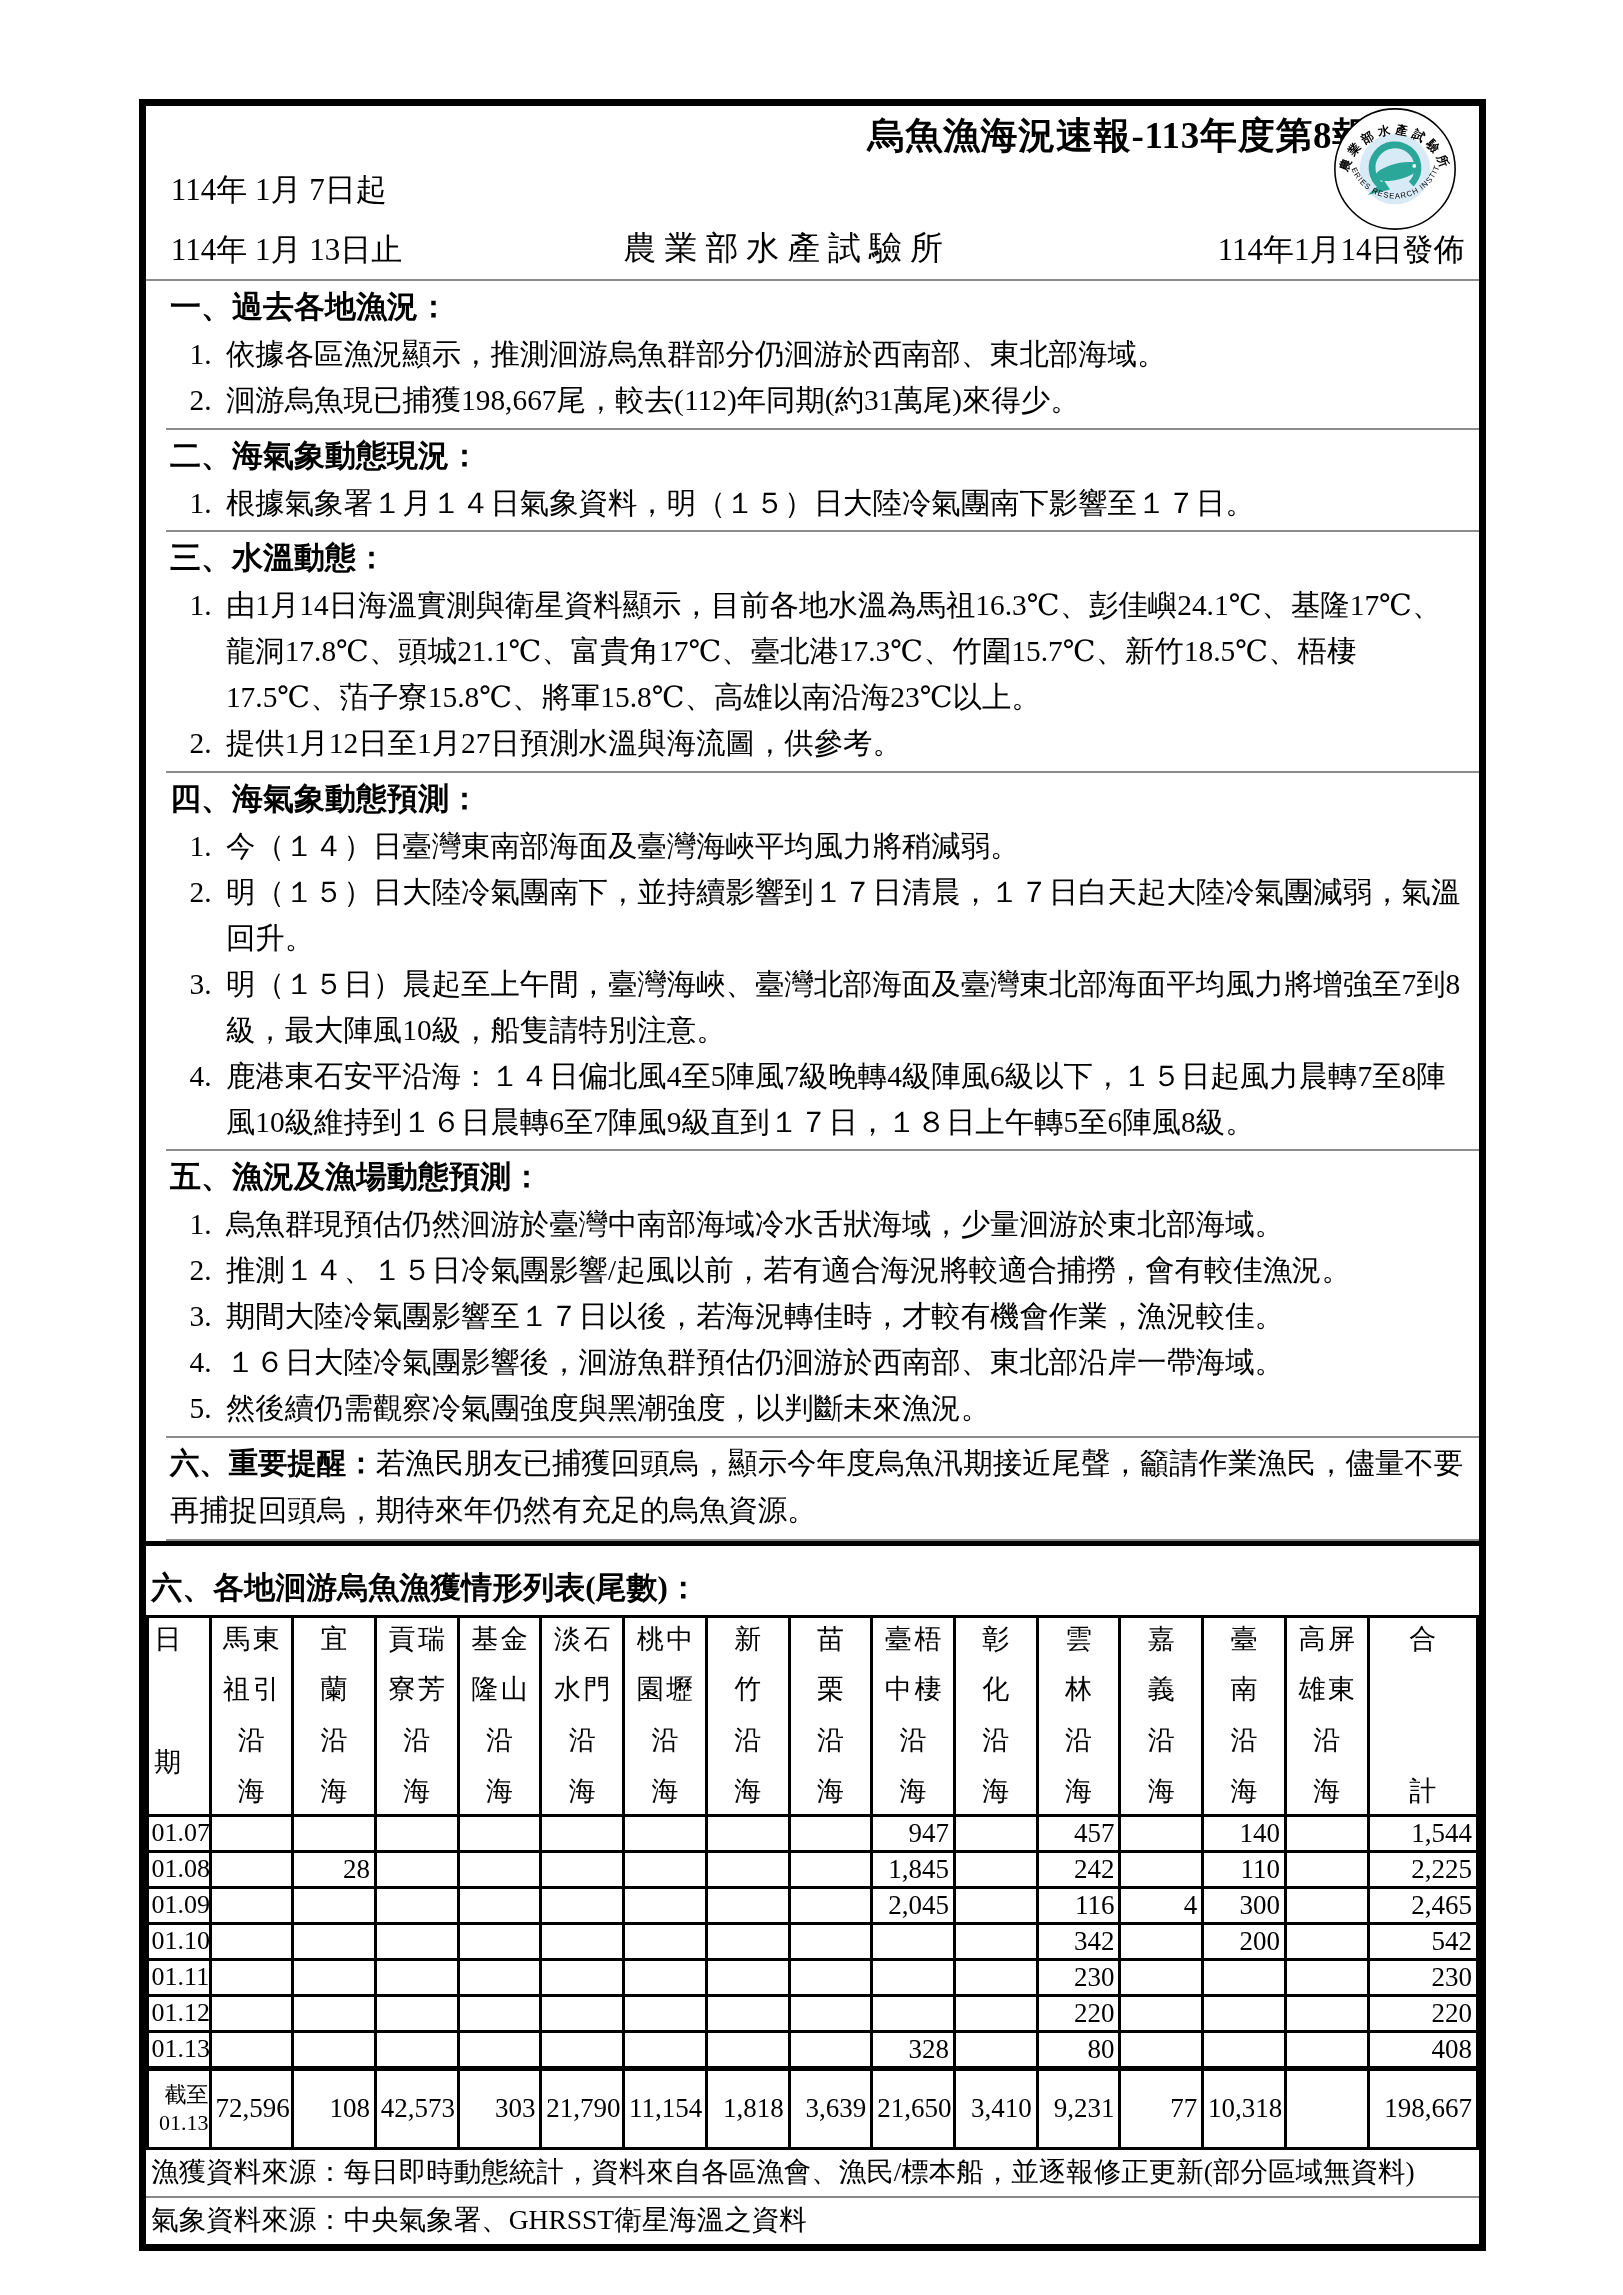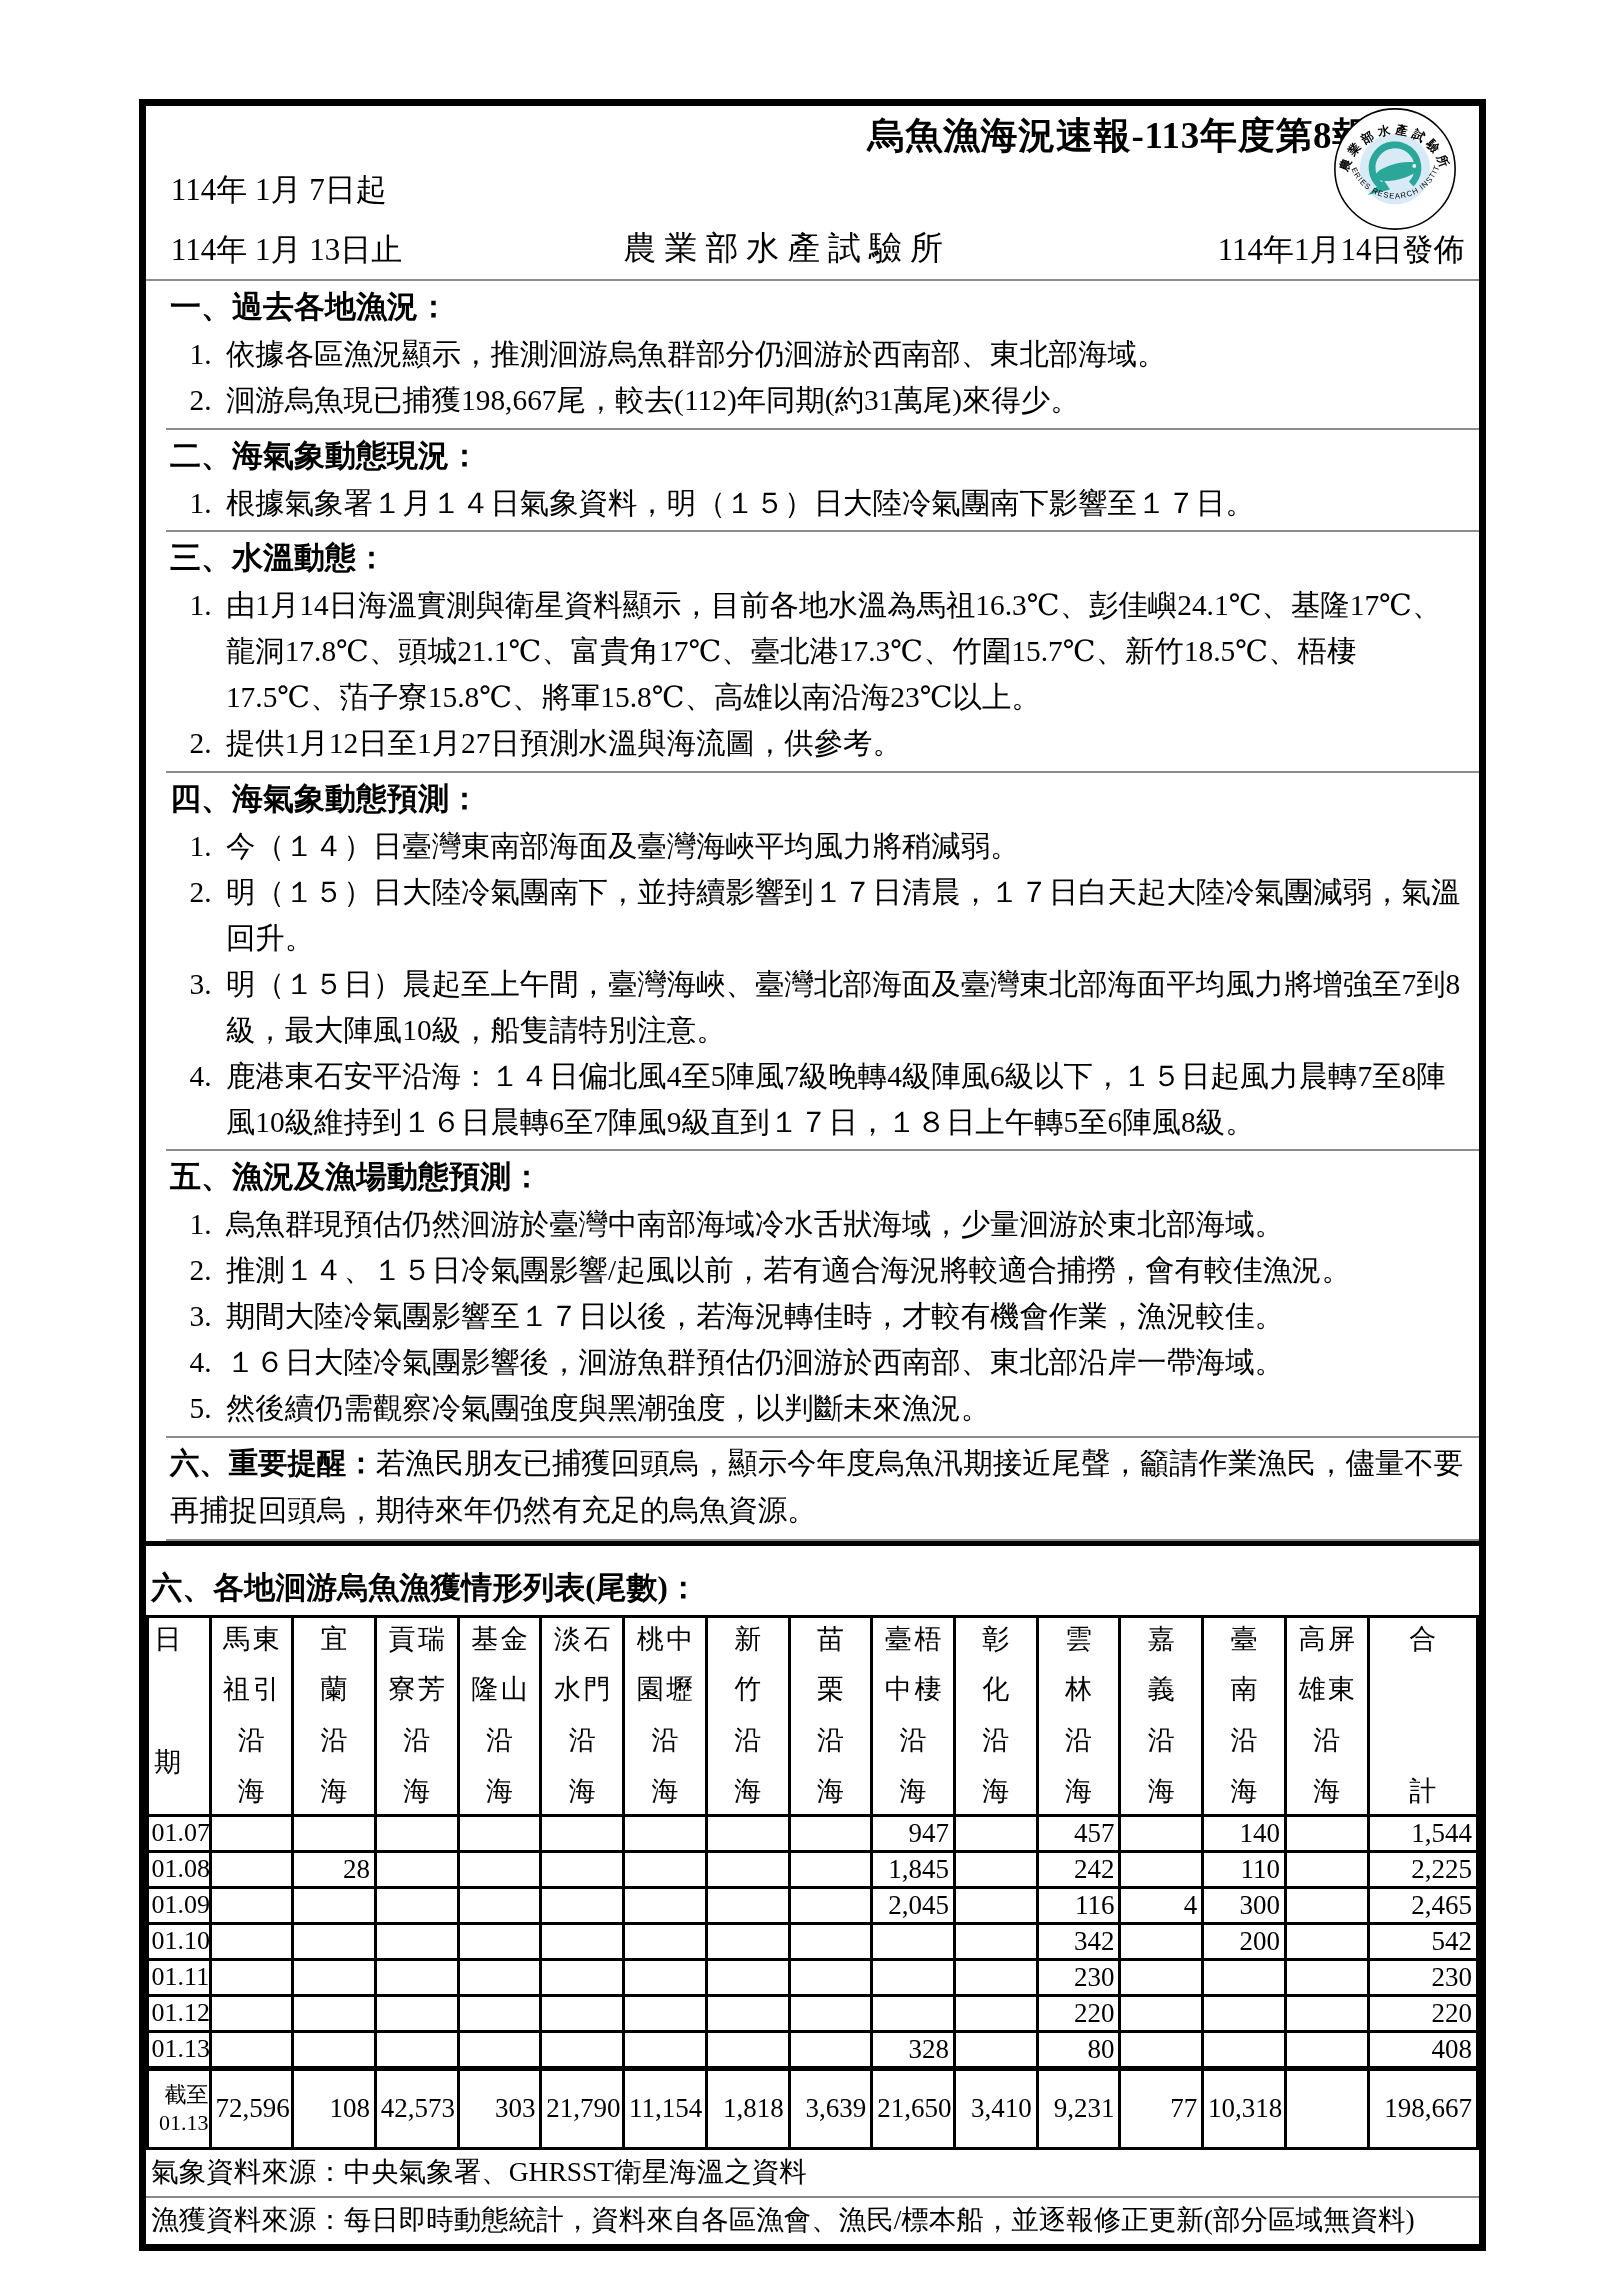--- a/index.html
+++ b/index.html
@@ -536,19 +536,19 @@
             <td>3,410</td>
             <td>9,231</td>
             <td>77</td>
             <td>10,318</td>
             <td></td>
             <td>198,667</td>
           </tr>
         </tbody>
       </table>
     <div id="fnotes">
+        <div class="fnote">漁獲資料來源：每日即時動態統計，資料來自各區漁會、漁民/標本船，並逐報修正更新(部分區域無資料)</div>
         <div class="fnote">氣象資料來源：中央氣象署、GHRSST衛星海溫之資料</div>
-        <div class="fnote">漁獲資料來源：每日即時動態統計，資料來自各區漁會、漁民/標本船，並逐報修正更新(部分區域無資料)</div>
       </div>
   </div>
 
 </div>
 
 
 </body></html>

